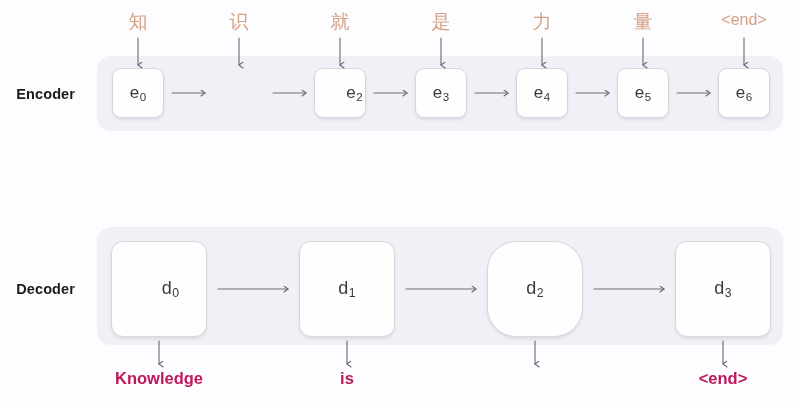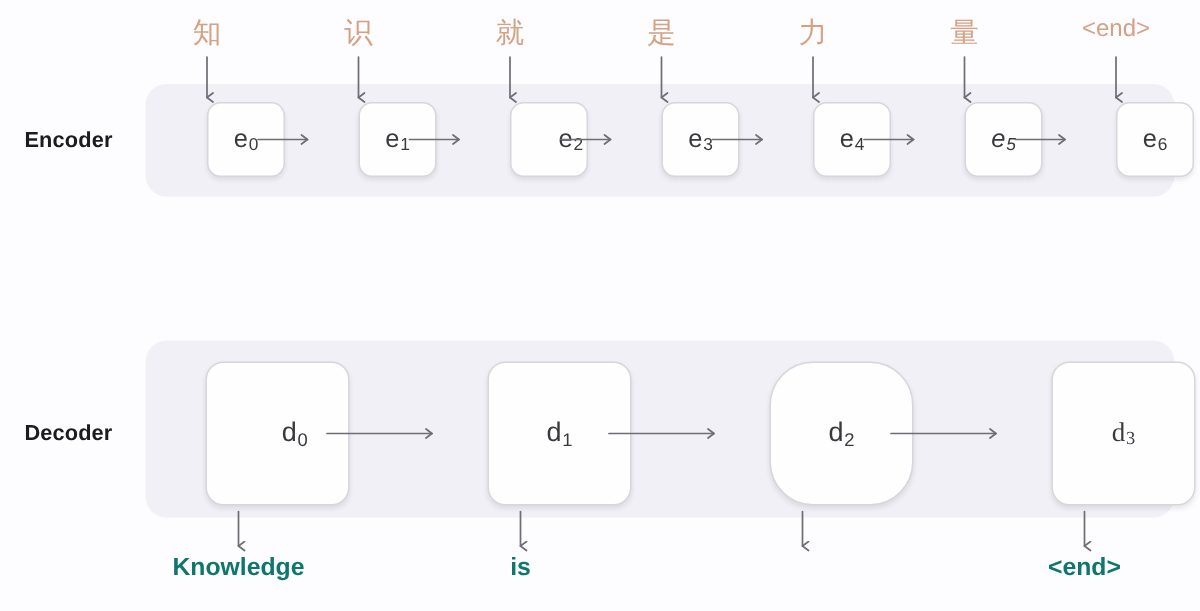--- a/index.html
+++ b/index.html
@@ -58,21 +58,20 @@
     position: absolute;
     background: #fefeff;
     border: 1px solid #d6d6dc;
     border-radius: 9px;
     box-shadow: 0 2px 3px rgba(90, 90, 110, 0.13);
     display: flex;
     align-items: center;
     justify-content: center;
     color: #3a3a3e;
     box-sizing: border-box;
-    margin-left: 26px;
   }
   .cell.enc {
     width: 52px;
     height: 50px;
     font-size: 17px;
   }
   .cell.dec {
     width: 96px;
     height: 96px;
     border-radius: 12px;
@@ -96,21 +95,21 @@
   }
   .token-top.latin {
     font-size: 16px;
     top: 11px;
   }
 
   
   .token-out {
     position: absolute;
     top: 369px;
-    color: #0f766e;
+    color: #be185d;
     font-size: 16.5px;
     font-weight: bold;
     text-align: center;
     width: 180px;
     white-space: nowrap;
   }
 
   
   #arrow-layer {
     position: absolute;
@@ -136,49 +135,46 @@
   <div class="token-top" style="left:194px;"><span>识</span></div>
   <div class="token-top" style="left:295px;"><span>就</span></div>
   <div class="token-top" style="left:396px;"><span>是</span></div>
   <div class="token-top" style="left:497px;"><span>力</span></div>
   <div class="token-top" style="left:598px;"><span>量</span></div>
   <div class="token-top latin" style="left:699px;"><span>&lt;end&gt;</span></div>
 
   <div class="cell enc" style="left:112px; top:68px;">
     <span><span>e</span><span class="sub">0</span></span>
   </div>
-  <div class="cell enc" style="left:213px; top:68px;">
-    <span><span>e</span><span class="sub">1</span></span>
-  </div>
   <div class="cell enc" style="left:314px; top:68px;padding-left:29px;">
     <span><span>e</span><span class="sub">2</span></span>
   </div>
   <div class="cell enc" style="left:415px; top:68px;">
     <span><span>e</span><span class="sub">3</span></span>
   </div>
   <div class="cell enc" style="left:516px; top:68px;">
     <span><span>e</span><span class="sub">4</span></span>
   </div>
-  <div class="cell enc" style="left:617px; top:68px;font-style:italic;">
+  <div class="cell enc" style="left:617px; top:68px;">
     <span><span>e</span><span class="sub">5</span></span>
   </div>
   <div class="cell enc" style="left:718px; top:68px;">
     <span><span>e</span><span class="sub">6</span></span>
   </div>
 
   <div class="cell dec" style="left:111px; top:241px;padding-left:23px;">
     <span><span>d</span><span class="sub">0</span></span>
   </div>
   <div class="cell dec" style="left:299px; top:241px;">
     <span><span>d</span><span class="sub">1</span></span>
   </div>
   <div class="cell dec" style="left:487px; top:241px;border-radius:29px;">
     <span><span>d</span><span class="sub">2</span></span>
   </div>
-  <div class="cell dec" style="left:675px; top:241px;font-family:Liberation Serif, serif;">
+  <div class="cell dec" style="left:675px; top:241px;">
     <span><span>d</span><span class="sub">3</span></span>
   </div>
 
   <div class="token-out" style="left:69px;"><span>Knowledge</span></div>
   <div class="token-out" style="left:257px;"><span>is</span></div>
   <div class="token-out" style="left:633px;"><span>&lt;end&gt;</span></div>
 
   <svg id="arrow-layer" viewBox="0 0 800 407">
     <defs>
       <marker id="ah-down" markerWidth="9" markerHeight="9" refX="3.4" refY="6.4" orient="auto" markerUnits="userSpaceOnUse">

